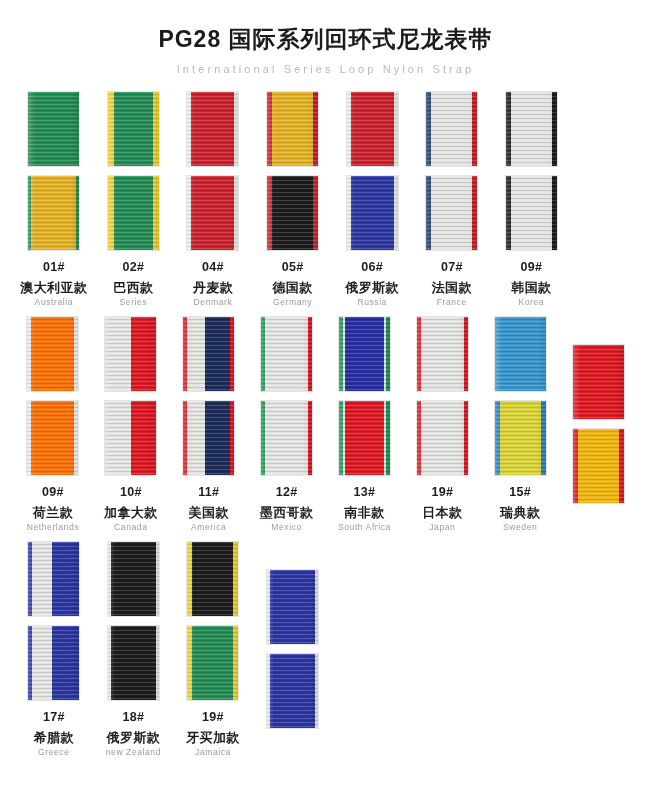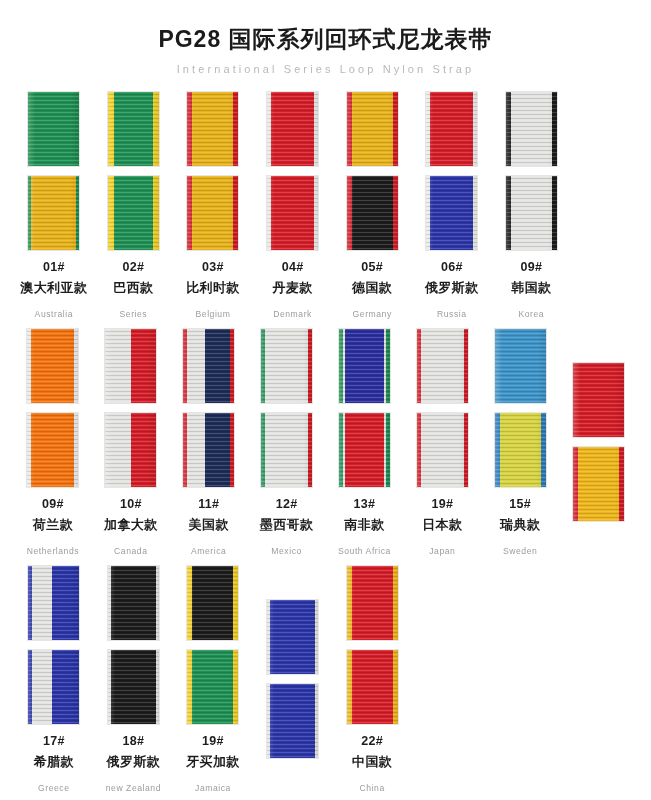--- a/index.html
+++ b/index.html
@@ -72,21 +72,21 @@
   .caption{margin-top:11px;text-align:center;line-height:1;}
   .cap-code{
     font-size:12.5px;font-weight:700;color:#1d1d1d;letter-spacing:.3px;
   }
   .cap-cn{
     margin-top:8px;
     font-size:13px;font-weight:700;color:#1d1d1d;letter-spacing:.4px;
     white-space:nowrap;
   }
   .cap-en{
-    margin-top:16px;
+    margin-top:4px;
     font-size:8.6px;color:#9c9c9c;font-weight:400;letter-spacing:.55px;
     white-space:nowrap;
   }
   .pair{display:flex;flex-direction:column;align-items:center;}
 </style>
 </head>
 <body>
 
 <div class="page">
 
@@ -131,39 +131,20 @@
           </div>
           <div class="caption">
             <div class="cap-code">02#</div>
             <div class="cap-cn">巴西款</div>
             <div class="cap-en">Series</div>
           </div>
         </div>
         <div class="cell">
           <div class="pair">
             <div class="swatch">
-              <div class="stripe" style="background: rgb(213, 29, 40); width: 9.80392%;"></div>
-              <div class="stripe" style="background: rgb(232, 178, 26); width: 80.3922%;"></div>
-              <div class="stripe" style="background: rgb(213, 29, 40); width: 9.80392%;"></div>
-            </div>
-            <div class="swatch sp2">
-              <div class="stripe" style="background: rgb(213, 29, 40); width: 9.80392%;"></div>
-              <div class="stripe" style="background: rgb(232, 178, 26); width: 80.3922%;"></div>
-              <div class="stripe" style="background: rgb(213, 29, 40); width: 9.80392%;"></div>
-            </div>
-          </div>
-          <div class="caption">
-            <div class="cap-code">03#</div>
-            <div class="cap-cn">比利时款</div>
-            <div class="cap-en">Belgium</div>
-          </div>
-        </div>
-        <div class="cell">
-          <div class="pair">
-            <div class="swatch">
               <div class="stripe" style="background: rgb(233, 233, 231); width: 7.84314%;"></div>
               <div class="stripe" style="background: rgb(213, 29, 40); width: 84.3137%;"></div>
               <div class="stripe" style="background: rgb(233, 233, 231); width: 7.84314%;"></div>
             </div>
             <div class="swatch sp2">
               <div class="stripe" style="background: rgb(233, 233, 231); width: 7.84314%;"></div>
               <div class="stripe" style="background: rgb(213, 29, 40); width: 84.3137%;"></div>
               <div class="stripe" style="background: rgb(233, 233, 231); width: 7.84314%;"></div>
             </div>
           </div>
@@ -207,20 +188,39 @@
           </div>
           <div class="caption">
             <div class="cap-code">06#</div>
             <div class="cap-cn">俄罗斯款</div>
             <div class="cap-en">Russia</div>
           </div>
         </div>
         <div class="cell">
           <div class="pair">
             <div class="swatch">
+              <div class="stripe" style="background: rgb(32, 64, 110); width: 9.80392%;"></div>
+              <div class="stripe" style="background: rgb(228, 228, 226); width: 80.3922%;"></div>
+              <div class="stripe" style="background: rgb(213, 29, 40); width: 9.80392%;"></div>
+            </div>
+            <div class="swatch sp2">
+              <div class="stripe" style="background: rgb(32, 64, 110); width: 9.80392%;"></div>
+              <div class="stripe" style="background: rgb(228, 228, 226); width: 80.3922%;"></div>
+              <div class="stripe" style="background: rgb(213, 29, 40); width: 9.80392%;"></div>
+            </div>
+          </div>
+          <div class="caption">
+            <div class="cap-code">07#</div>
+            <div class="cap-cn">法国款</div>
+            <div class="cap-en">France</div>
+          </div>
+        </div>
+        <div class="cell">
+          <div class="pair">
+            <div class="swatch">
               <div class="stripe" style="background: rgb(28, 28, 28); width: 9.80392%;"></div>
               <div class="stripe" style="background: rgb(228, 228, 226); width: 80.3922%;"></div>
               <div class="stripe" style="background: rgb(28, 28, 28); width: 9.80392%;"></div>
             </div>
             <div class="swatch sp2">
               <div class="stripe" style="background: rgb(28, 28, 28); width: 9.80392%;"></div>
               <div class="stripe" style="background: rgb(228, 228, 226); width: 80.3922%;"></div>
               <div class="stripe" style="background: rgb(28, 28, 28); width: 9.80392%;"></div>
             </div>
           </div>
@@ -447,35 +447,16 @@
               <div class="stripe" style="background: rgb(43, 53, 168); width: 88.2353%;"></div>
               <div class="stripe" style="background: rgb(228, 228, 226); width: 5.88235%;"></div>
             </div>
             <div class="swatch sp2">
               <div class="stripe" style="background: rgb(228, 228, 226); width: 5.88235%;"></div>
               <div class="stripe" style="background: rgb(43, 53, 168); width: 88.2353%;"></div>
               <div class="stripe" style="background: rgb(228, 228, 226); width: 5.88235%;"></div>
             </div>
           </div>
         </div>
-        <div class="cell">
-          <div class="pair">
-            <div class="swatch">
-              <div class="stripe" style="background: rgb(239, 182, 27); width: 9.80392%;"></div>
-              <div class="stripe" style="background: rgb(213, 29, 40); width: 80.3922%;"></div>
-              <div class="stripe" style="background: rgb(239, 182, 27); width: 9.80392%;"></div>
-            </div>
-            <div class="swatch sp2">
-              <div class="stripe" style="background: rgb(239, 182, 27); width: 9.80392%;"></div>
-              <div class="stripe" style="background: rgb(213, 29, 40); width: 80.3922%;"></div>
-              <div class="stripe" style="background: rgb(239, 182, 27); width: 9.80392%;"></div>
-            </div>
-          </div>
-          <div class="caption">
-            <div class="cap-code">22#</div>
-            <div class="cap-cn">中国款</div>
-            <div class="cap-en">China</div>
-          </div>
-        </div>
       </div>
     </div>
 
 </div>
 
 </body></html>

